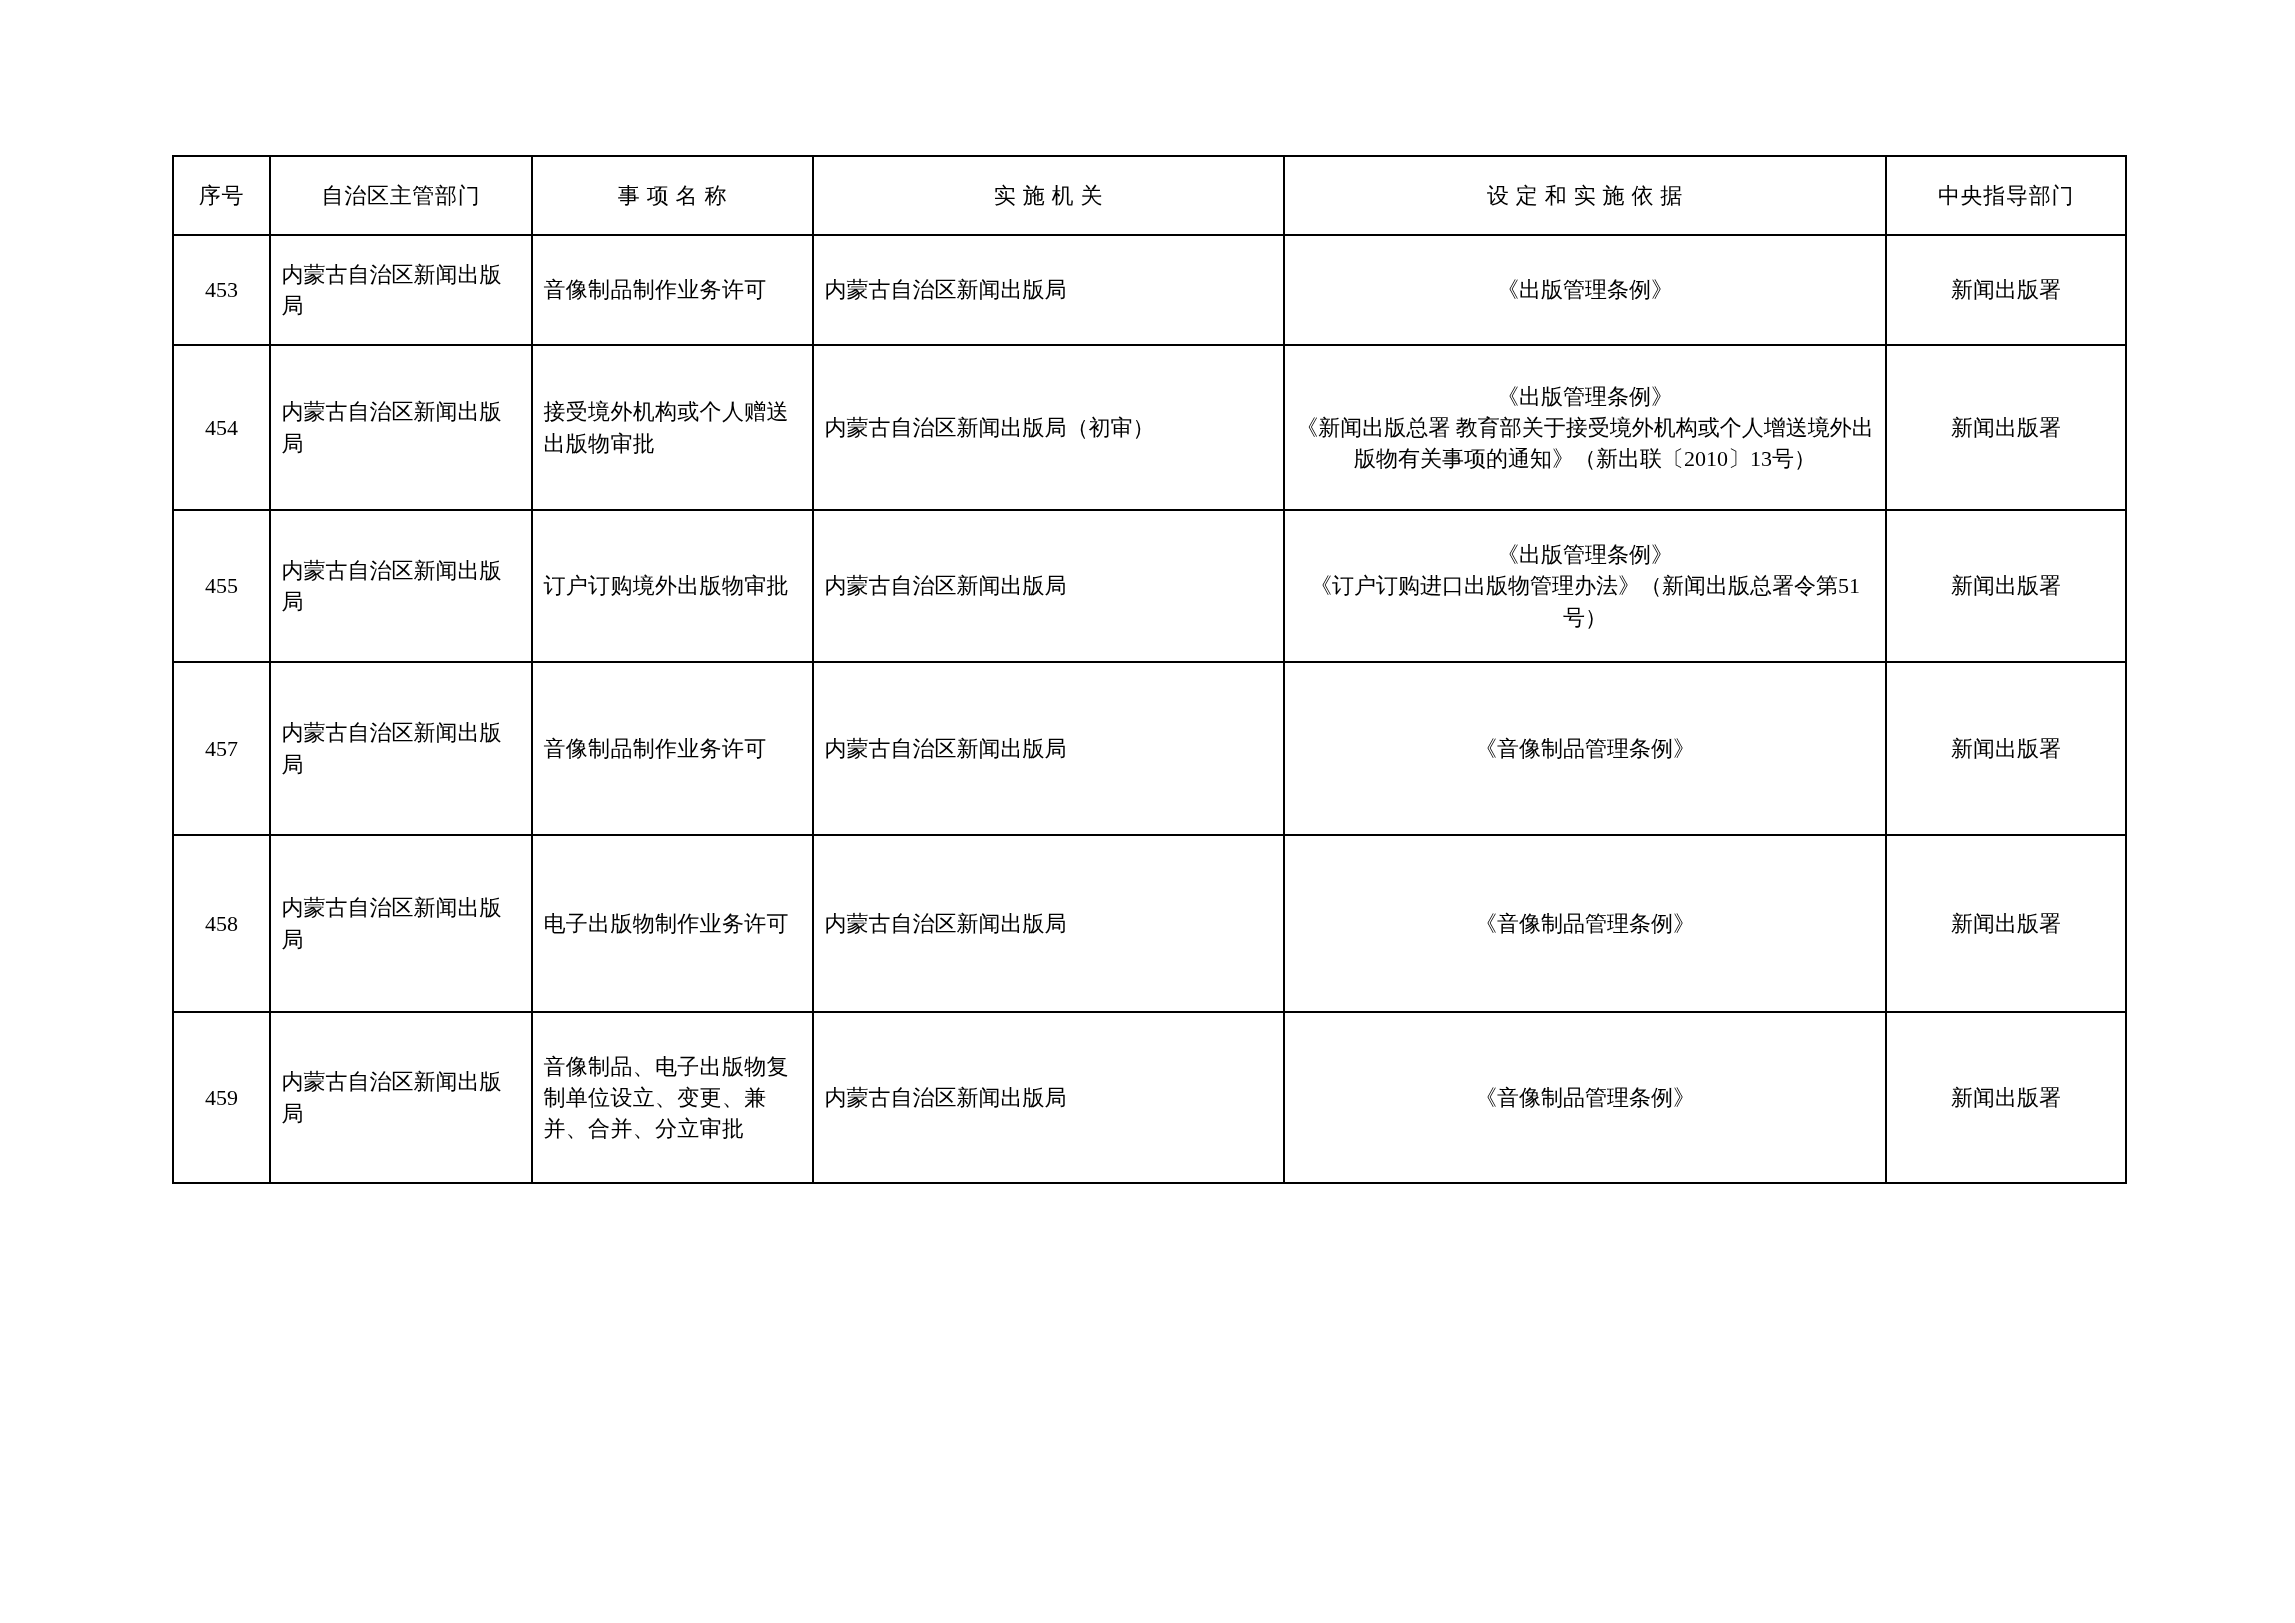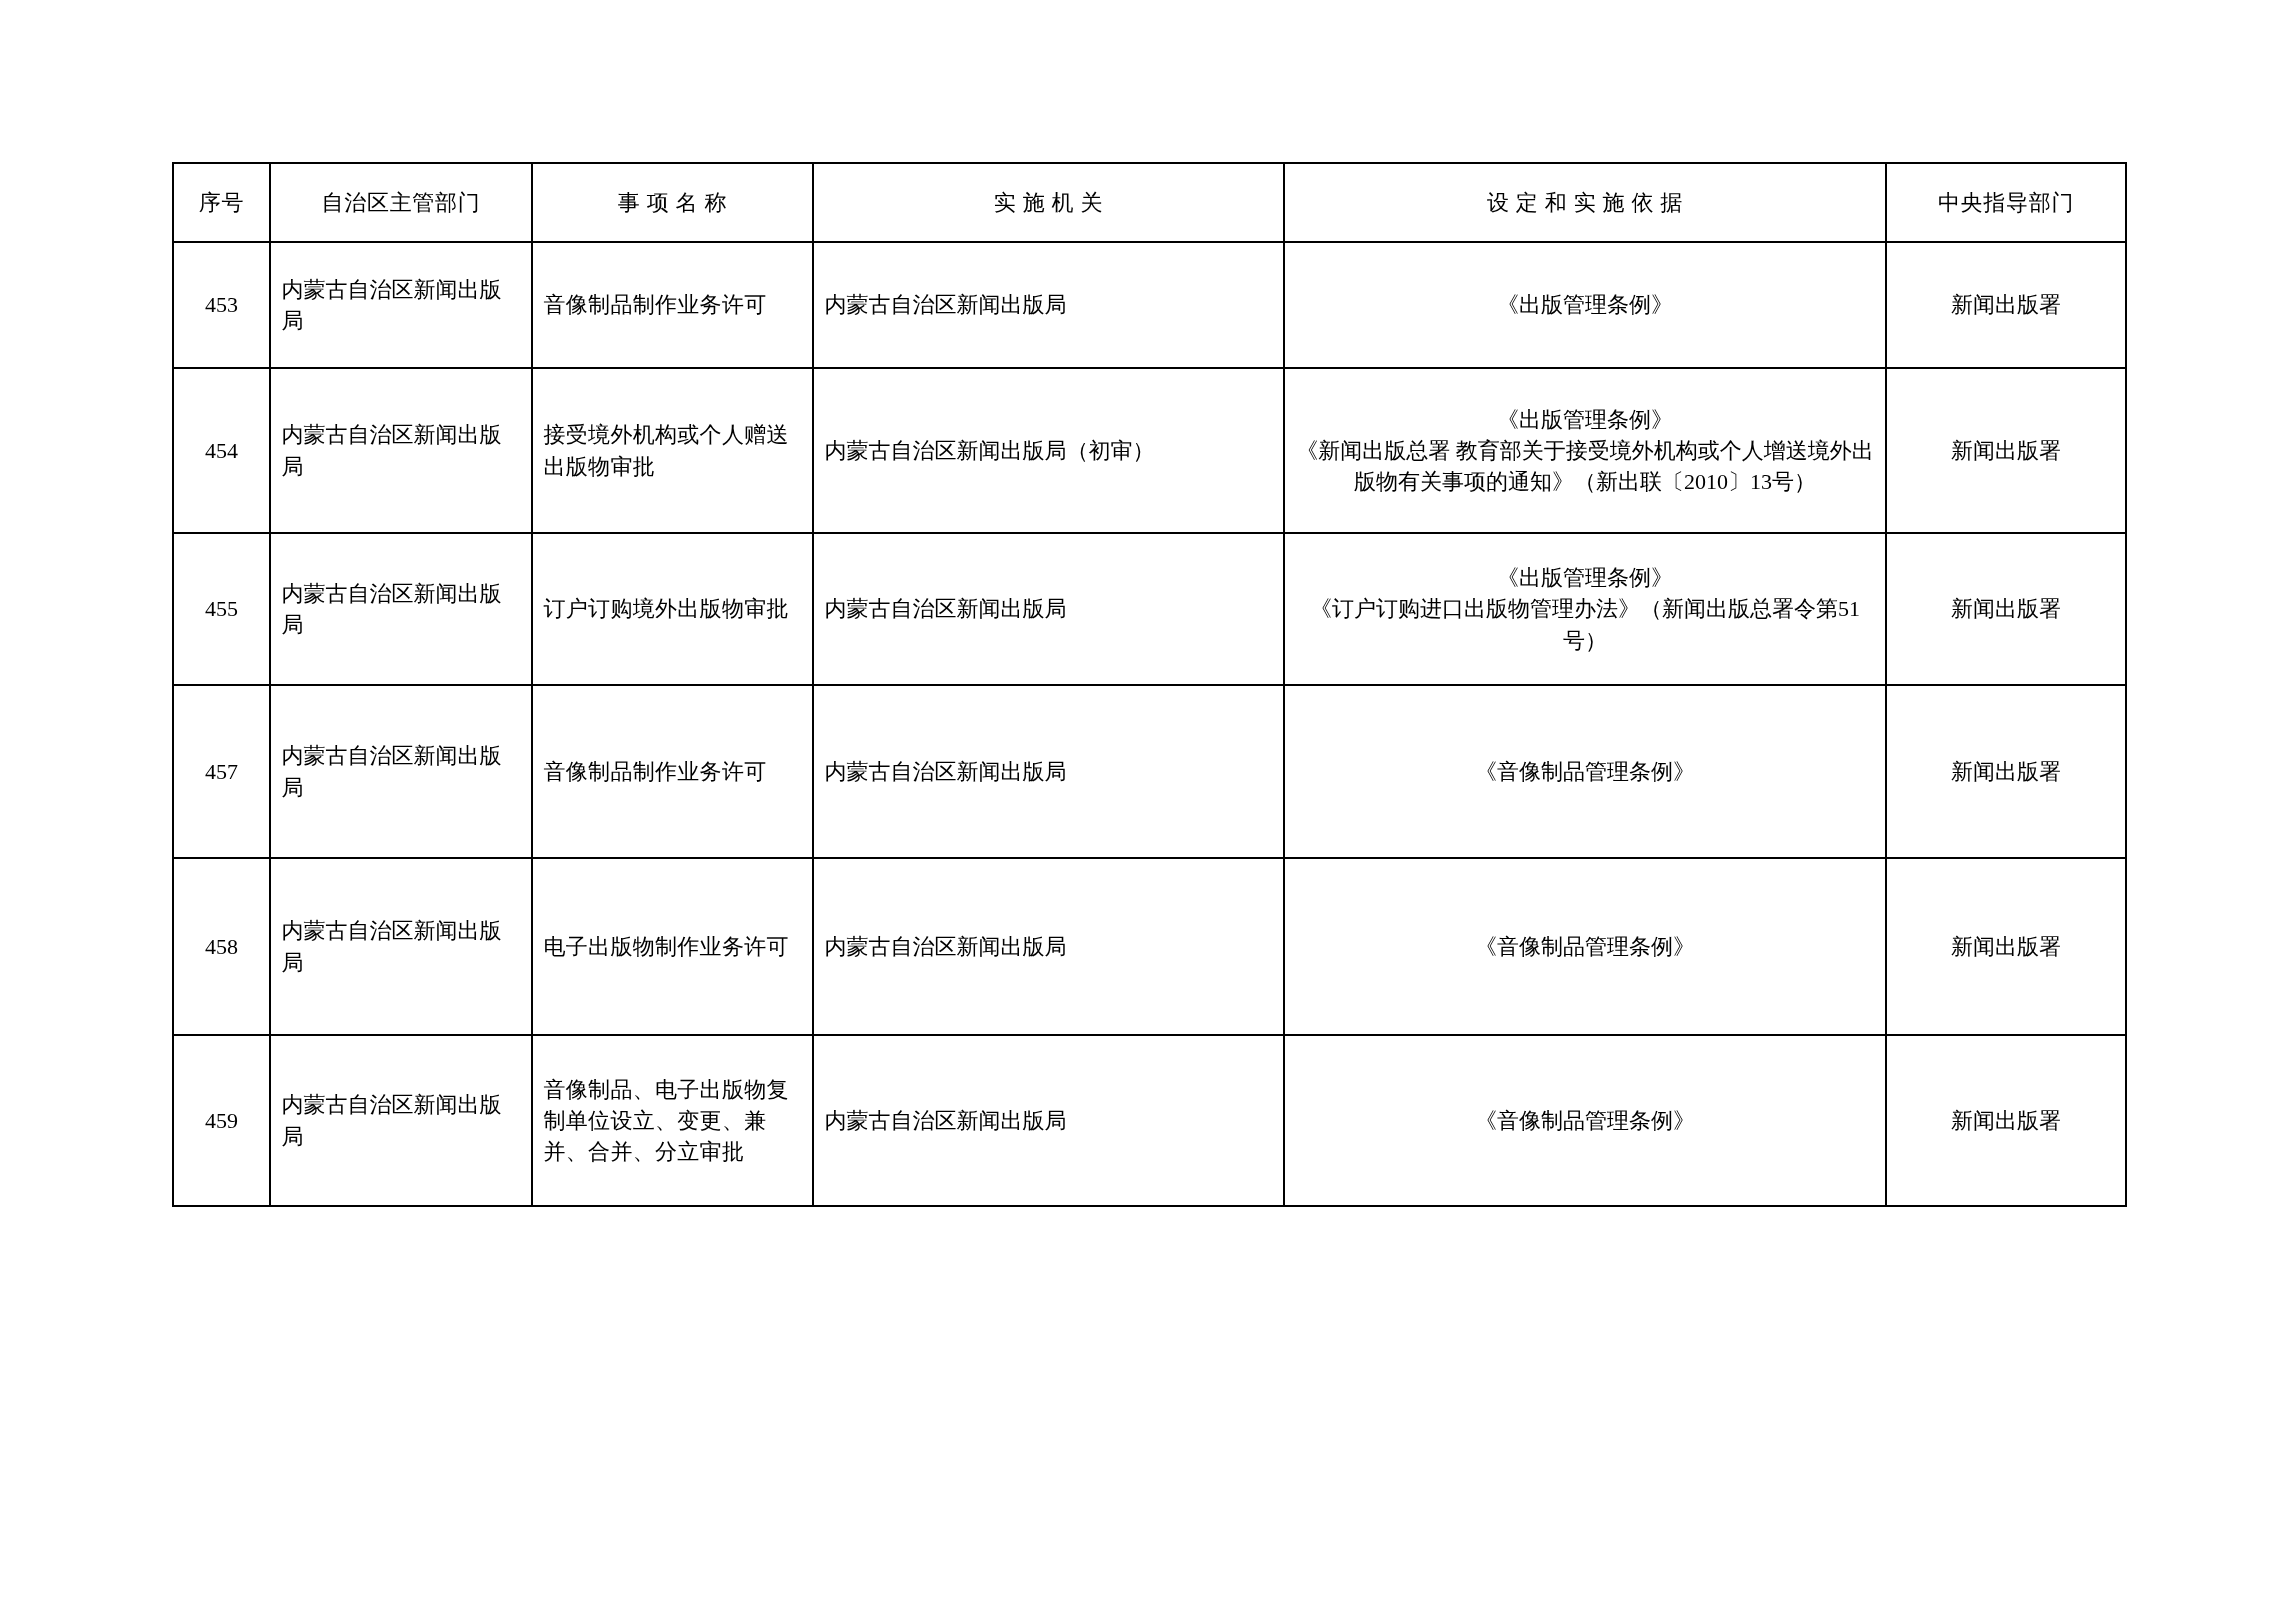--- a/index.html
+++ b/index.html
@@ -18,21 +18,21 @@
   .page {
     position: absolute;
     left: 0;
     top: 0;
     width: 2295px;
     height: 1623px;
   }
   table.doc-table {
     position: absolute;
     left: 172px;
-    top: 162px;
+    top: 155px;
     width: 1953px;
     border-collapse: collapse;
     table-layout: fixed;
   }
   table.doc-table td,
   table.doc-table th {
     border: 2px solid #000000;
     padding: 6.5px 10.5px;
     vertical-align: middle;
     font-weight: normal;
@@ -61,21 +61,21 @@
   }
   td.dept, td.item, td.org, td.basis {
     text-align: left;
   }
   td.central {
     text-align: center;
   }
   td.item {
     letter-spacing: 0.3px;
   }
-  .row-h1 { height: 126px; }
+  .row-h1 { height: 110px; }
   .row-h2 { height: 165px; }
   .row-h3 { height: 152px; }
   .row-h4 { height: 152px; }
   .row-h5 { height: 173px; }
   .row-h6 { height: 177px; }
   .row-h7 { height: 171px; }
 
   .basis-line {
     display: block;
     white-space: normal;

